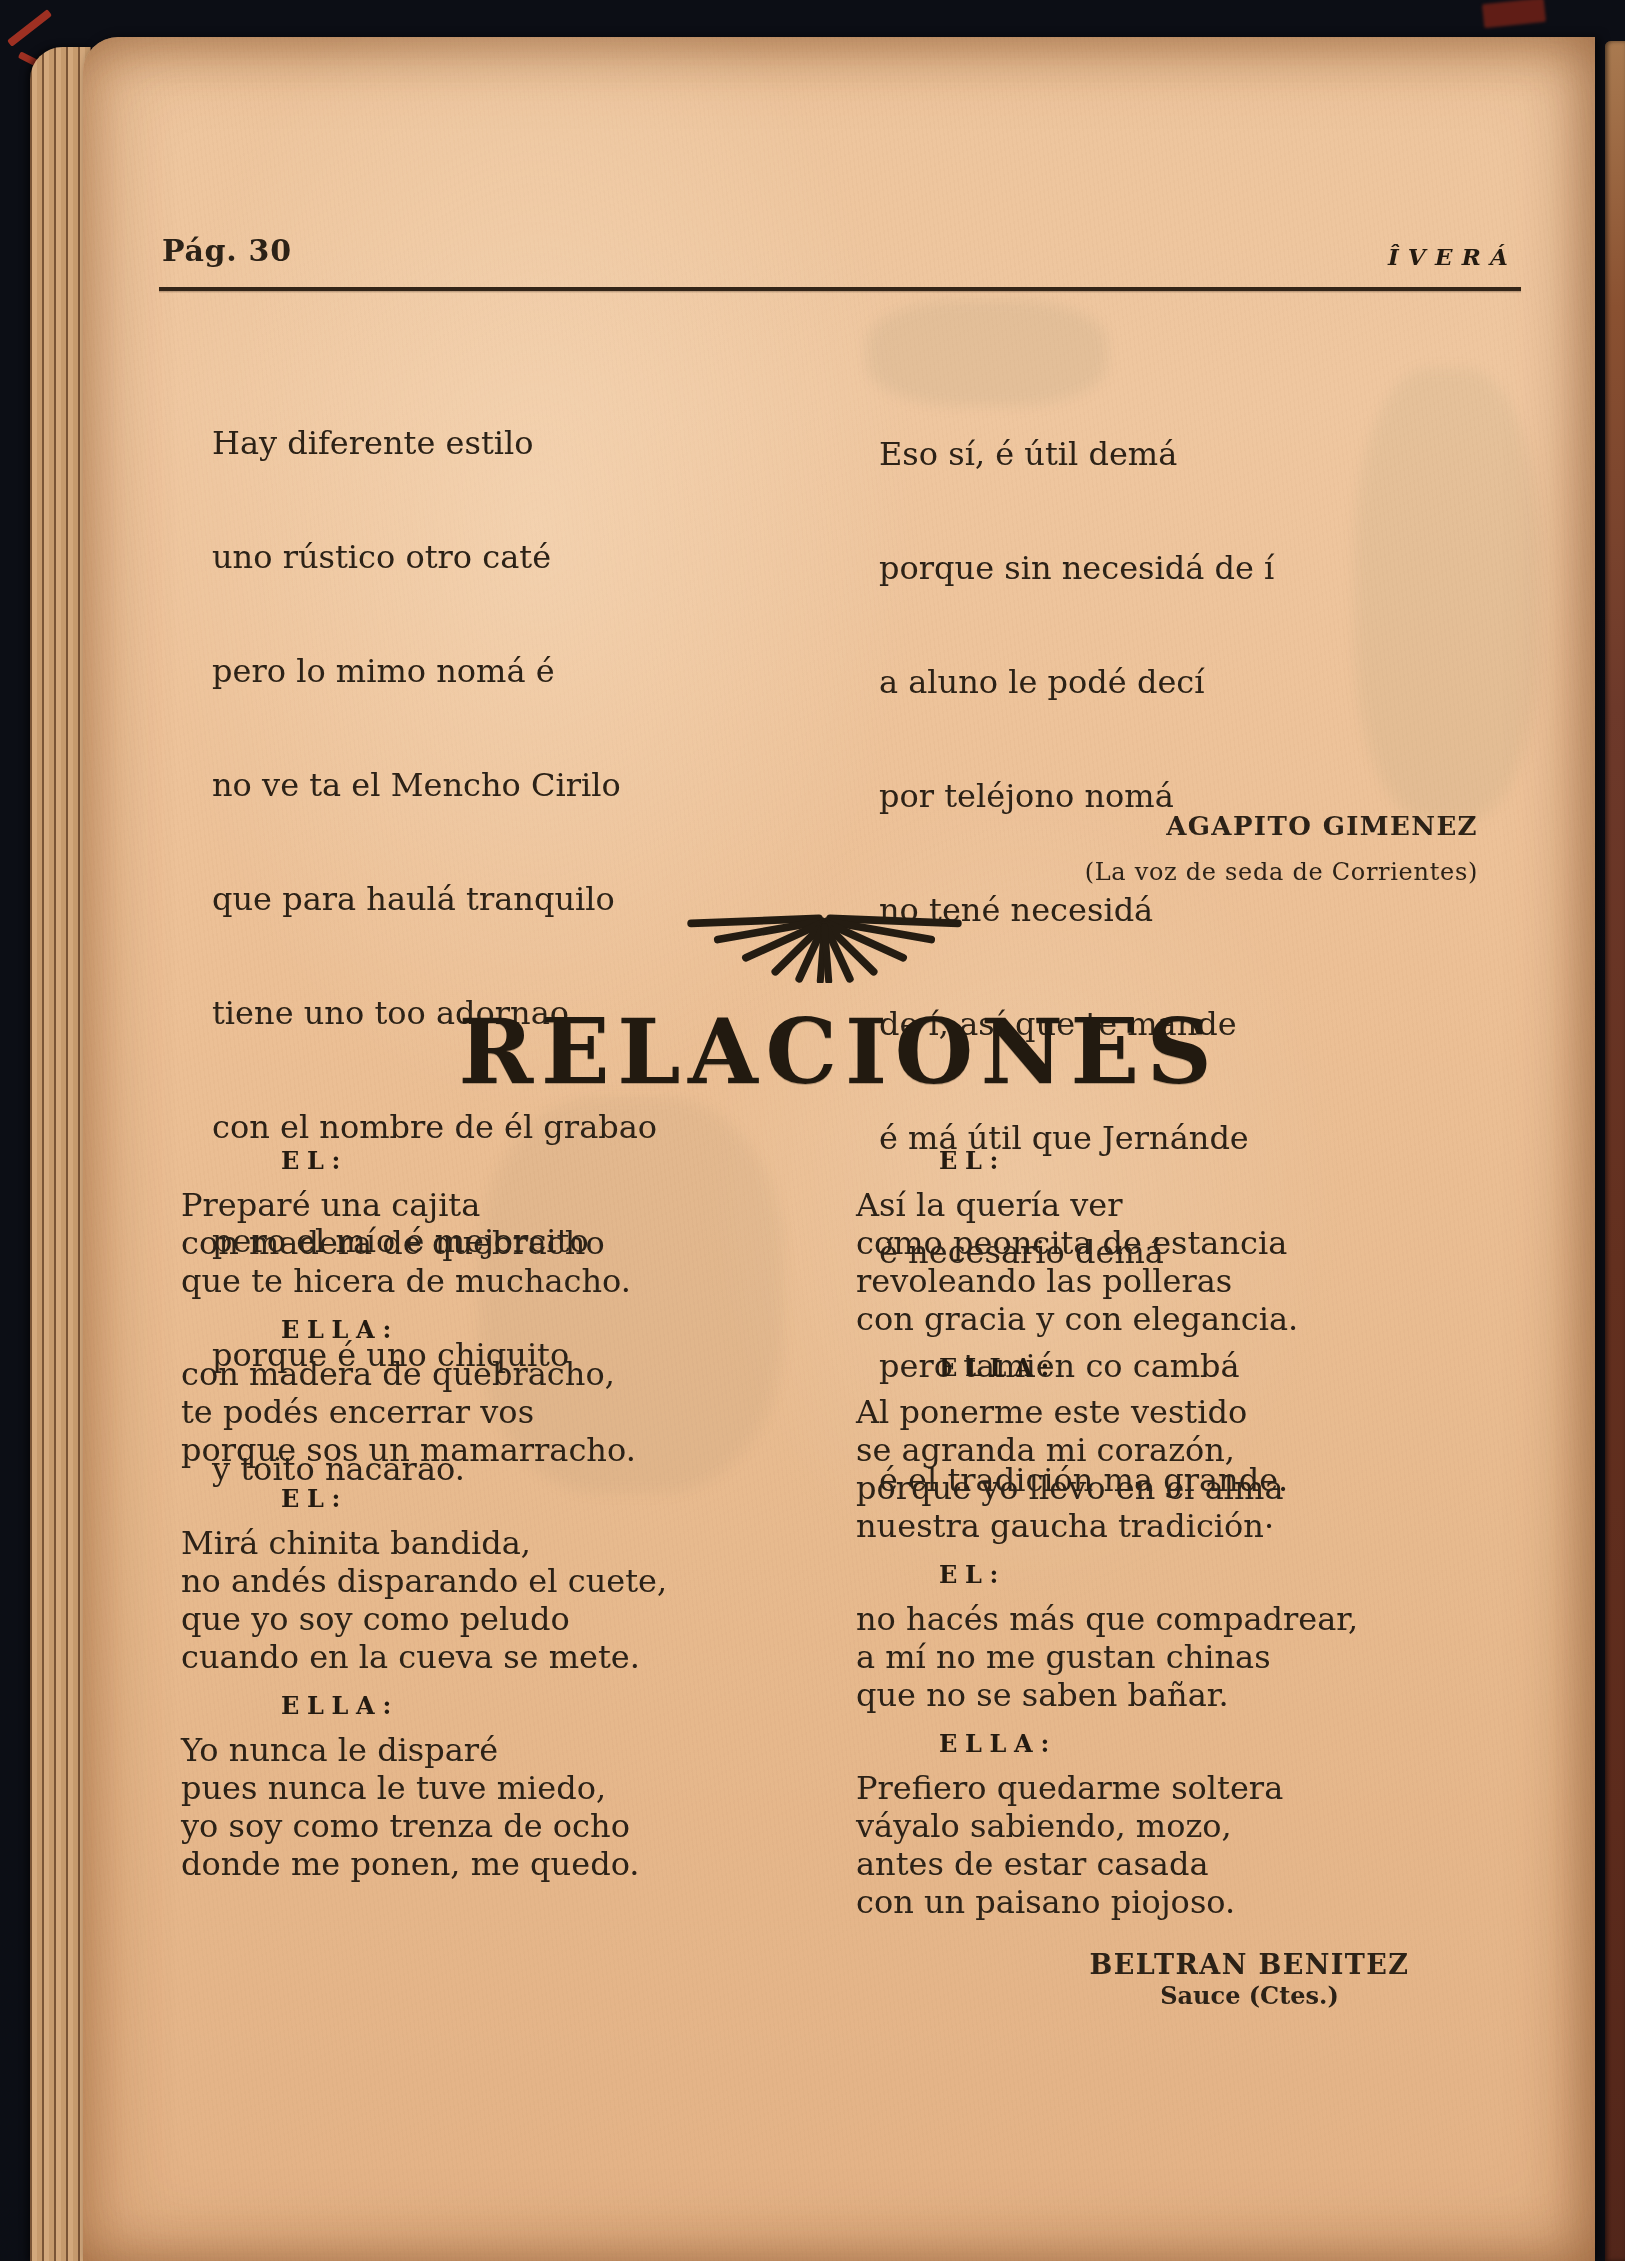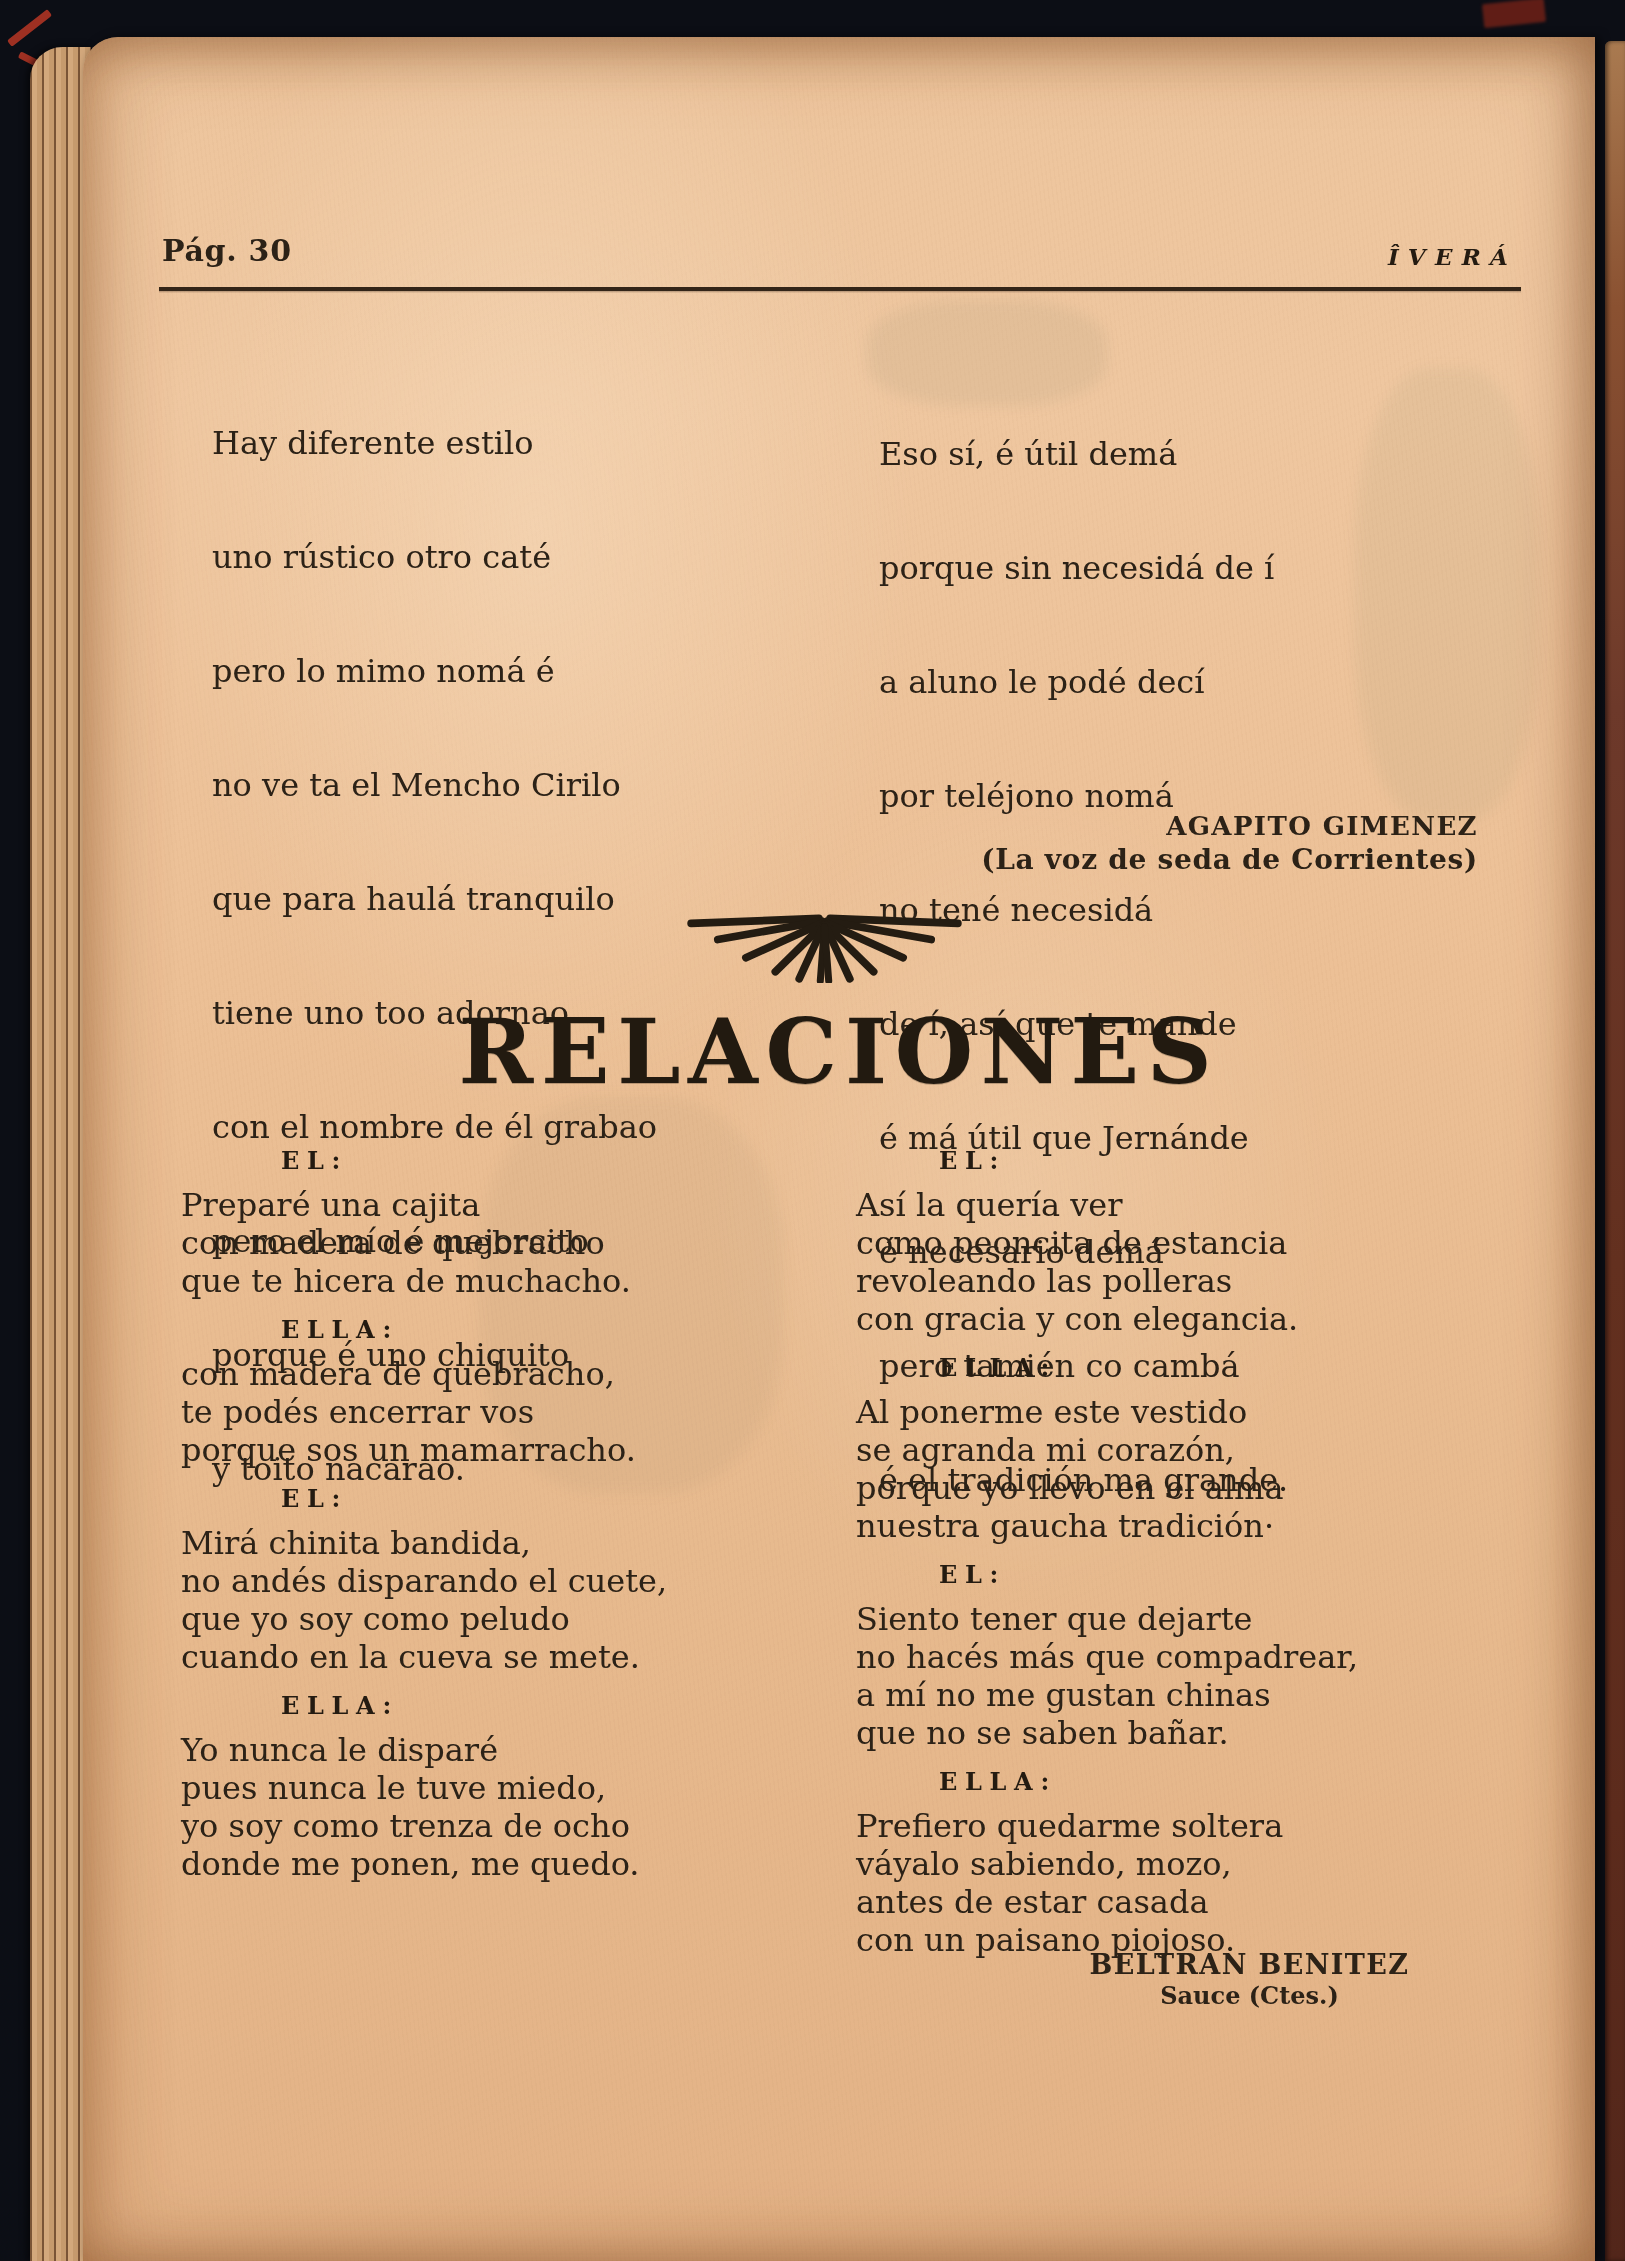--- a/index.html
+++ b/index.html
@@ -48,21 +48,21 @@
       letter-spacing:.40em;color:#241b11;}
   .head-rule{position:absolute;left:76px;top:250px;width:1362px;height:3.5px;background:#332518;
       box-shadow:0 1.4px 0 rgba(51,37,24,.25);}
 
   
   .poem{position:absolute;font-size:32px;line-height:38px;white-space:pre;}
   .poem-left{left:129px;top:311px;}
   .poem-right{left:796px;top:322px;}
   .byline1{position:absolute;left:893px;top:774px;width:502px;text-align:right;}
   .byline1 .name{font-size:26px;font-weight:bold;letter-spacing:1.4px;}
-  .byline1 .note{font-size:28px;font-weight:bold;letter-spacing:0.7px;margin-top:2px;}
+  .byline1 .note{font-size:24px;font-weight:normal;letter-spacing:0.7px;margin-top:17px;}
 
   
   .ornament{position:absolute;left:593px;top:873px;width:297px;height:73px;}
 
   
   .sec-title{position:absolute;left:0;top:961px;width:1512px;text-align:center;
       font-size:90px;font-weight:bold;letter-spacing:.085em;color:#221a10;
       text-shadow:0 1.4px 0 rgba(34,26,16,.25);}
 
   
@@ -172,21 +172,20 @@
       <div class="verse">Así la quería ver</div>
       <div class="verse">como peoncita de estancia</div>
       <div class="verse">revoleando las polleras</div>
       <div class="verse">con gracia y con elegancia.</div>
       <div class="speaker">ELLA:</div>
       <div class="verse">Al ponerme este vestido</div>
       <div class="verse">se agranda mi corazón,</div>
       <div class="verse">porque yo llevo en el alma</div>
       <div class="verse">nuestra gaucha tradición·</div>
       <div class="speaker">EL:</div>
-      <div class="verse">Siento tener que dejarte</div>
       <div class="verse">no hacés más que compadrear,</div>
       <div class="verse">a mí no me gustan chinas</div>
       <div class="verse">que no se saben bañar.</div>
       <div class="speaker">ELLA:</div>
       <div class="verse">Prefiero quedarme soltera</div>
       <div class="verse">váyalo sabiendo, mozo,</div>
       <div class="verse">antes de estar casada</div>
       <div class="verse">con un paisano piojoso.</div>
     </div>
 

